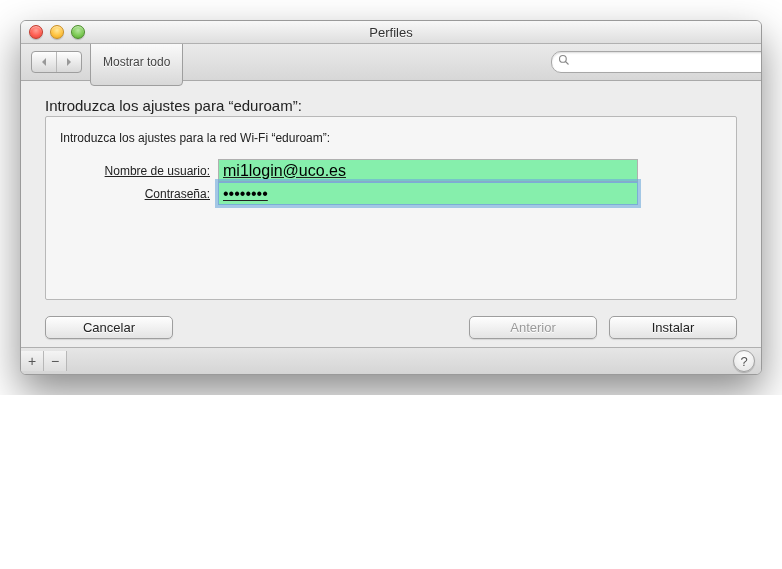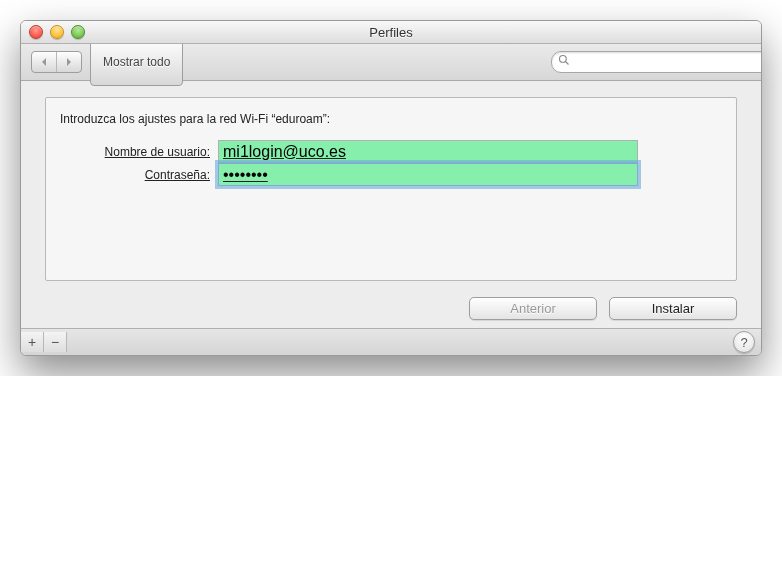--- a/index.html
+++ b/index.html
@@ -241,36 +241,38 @@
     <div class="searchfield">
       <svg class="mag" viewBox="0 0 16 16">
           <circle cx="6.5" cy="6.5" r="4.5" fill="none" stroke="currentColor" stroke-width="1.5"></circle>
           <line x1="10" y1="10" x2="14" y2="14" stroke="currentColor" stroke-width="1.5"></line>
         </svg>
       <input type="text" placeholder="" style="">
     </div>
   </div>
 
   <div class="content">
+    <div class="heading">Introduzca los ajustes para “eduroam”:</div>
 
     <div class="panel">
       <div class="instr">Introduzca los ajustes para la red Wi-Fi “eduroam”:</div>
 
       <div class="form-row">
         <label>Nombre de usuario:</label>
         <input type="text" value="mi1login@uco.es" style="">
       </div>
 
       <div class="form-row">
         <label>Contraseña:</label>
         <input type="text" class="focused" value="••••••••" style="">
       </div>
     </div>
 
     <div class="button-row">
+      <div class="push-btn">Cancelar</div>
       <div class="spacer"></div>
       <div class="push-btn disabled">Anterior</div>
       <div class="push-btn">Instalar</div>
     </div>
   </div>
 
   <div class="footer">
     <div class="sq">+</div>
     <div class="sq">−</div>
     <div class="spacer"></div>

